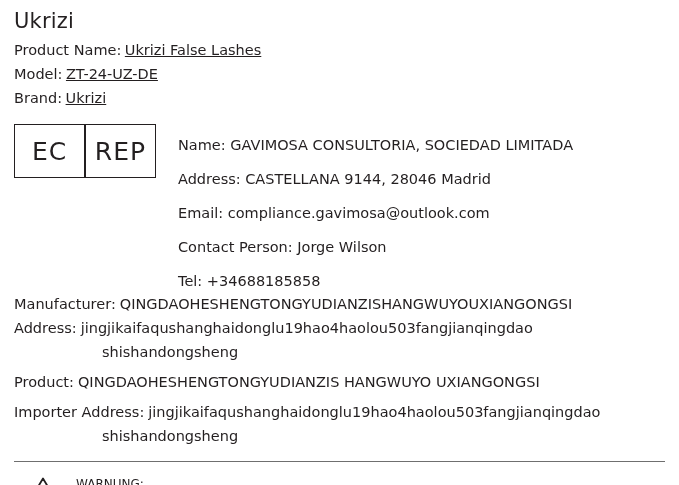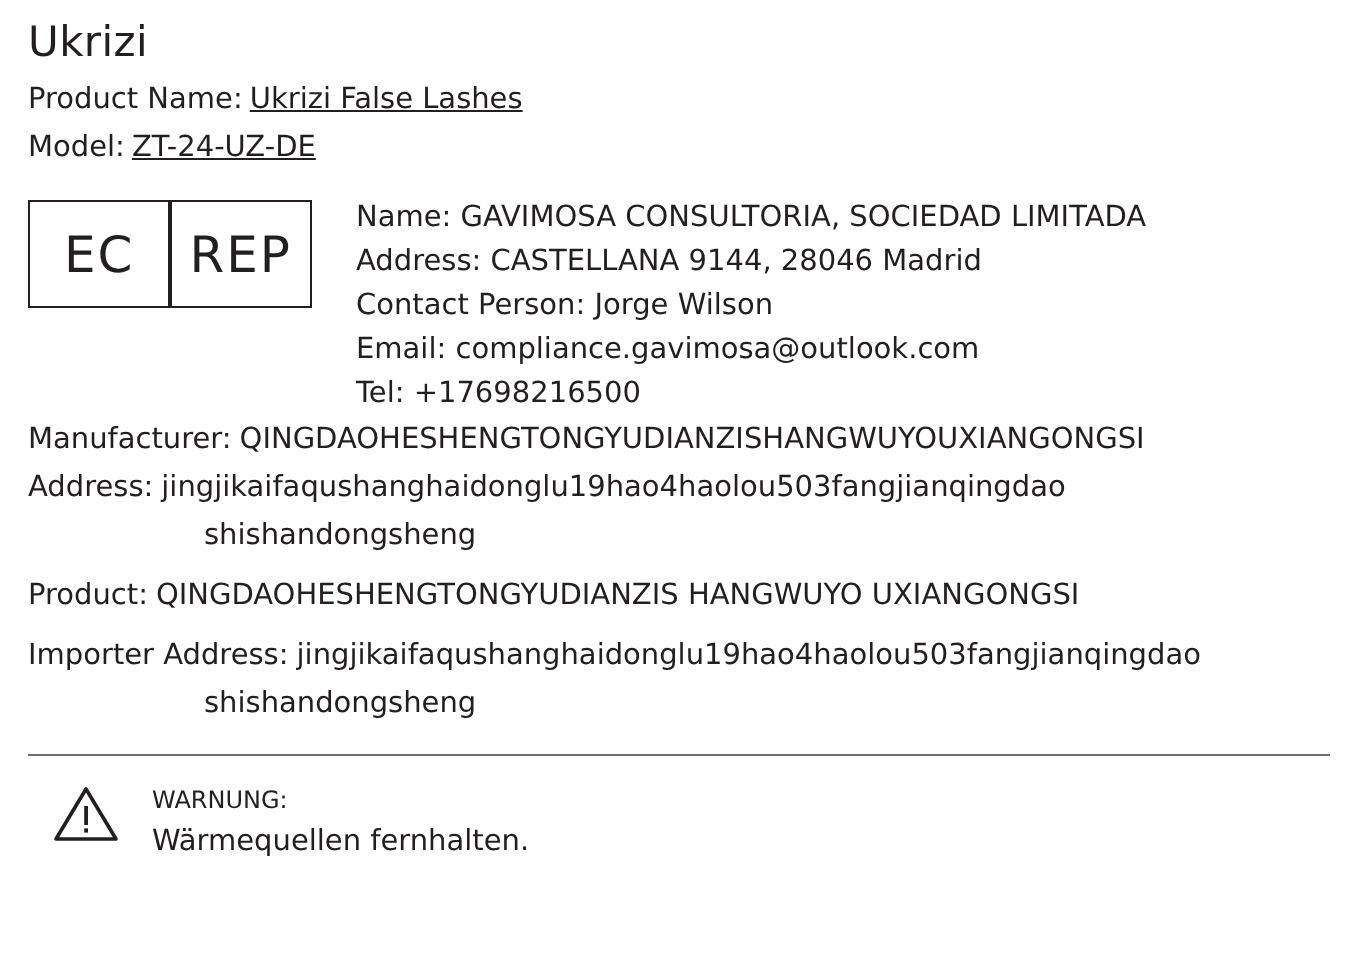--- a/index.html
+++ b/index.html
@@ -72,20 +72,21 @@
     flex: 0 0 auto;
   }
   .ecrep-details {
     padding-left: 22px;
     padding-top: 0px;
   }
   .ecrep-details .d-line {
     font-size: 14.5px;
     line-height: 22px;
     white-space: nowrap;
+    margin-top: 12px;
   }
 
   
   .mfg-block {
   }
   .mfg-line {
     font-size: 14.5px;
     line-height: 24px;
     white-space: nowrap;
   }
@@ -135,33 +136,36 @@
   <div class="brand-title">Ukrizi</div>
 
   <div class="kv-line">
     <span class="label">Product Name</span><span class="sep">:</span><span class="value">Ukrizi False Lashes</span>
   </div>
 
   <div class="kv-line">
     <span class="label">Model</span><span class="sep">:</span><span class="value">ZT-24-UZ-DE</span>
   </div>
 
+  <div class="kv-line">
+    <span class="label">Brand</span><span class="sep">:</span><span class="value">Ukrizi</span>
+  </div>
 
   <div class="ecrep-row">
     <div class="ecrep-box">
       <div class="cell">EC</div>
       <div class="divider"></div>
       <div class="cell">REP</div>
     </div>
     <div class="ecrep-details">
       <div class="d-line">Name: GAVIMOSA CONSULTORIA, SOCIEDAD LIMITADA</div>
       <div class="d-line">Address: CASTELLANA 9144, 28046 Madrid</div>
+      <div class="d-line">Email: compliance.gavimosa@outlook.com</div>
       <div class="d-line">Contact Person: Jorge Wilson</div>
-      <div class="d-line">Email: compliance.gavimosa@outlook.com</div>
-      <div class="d-line">Tel: +17698216500</div>
+      <div class="d-line">Tel: +34688185858</div>
     </div>
   </div>
 
   <div class="mfg-block">
     <div class="mfg-line">
       <span>Manufacturer</span><span class="sep">:</span><span class="value">QINGDAOHESHENGTONGYUDIANZISHANGWUYOUXIANGONGSI</span>
     </div>
     <div class="mfg-line">
       <span>Address</span><span class="sep">:</span><span class="value">jingjikaifaqushanghaidonglu19hao4haolou503fangjianqingdao</span>
     </div>

